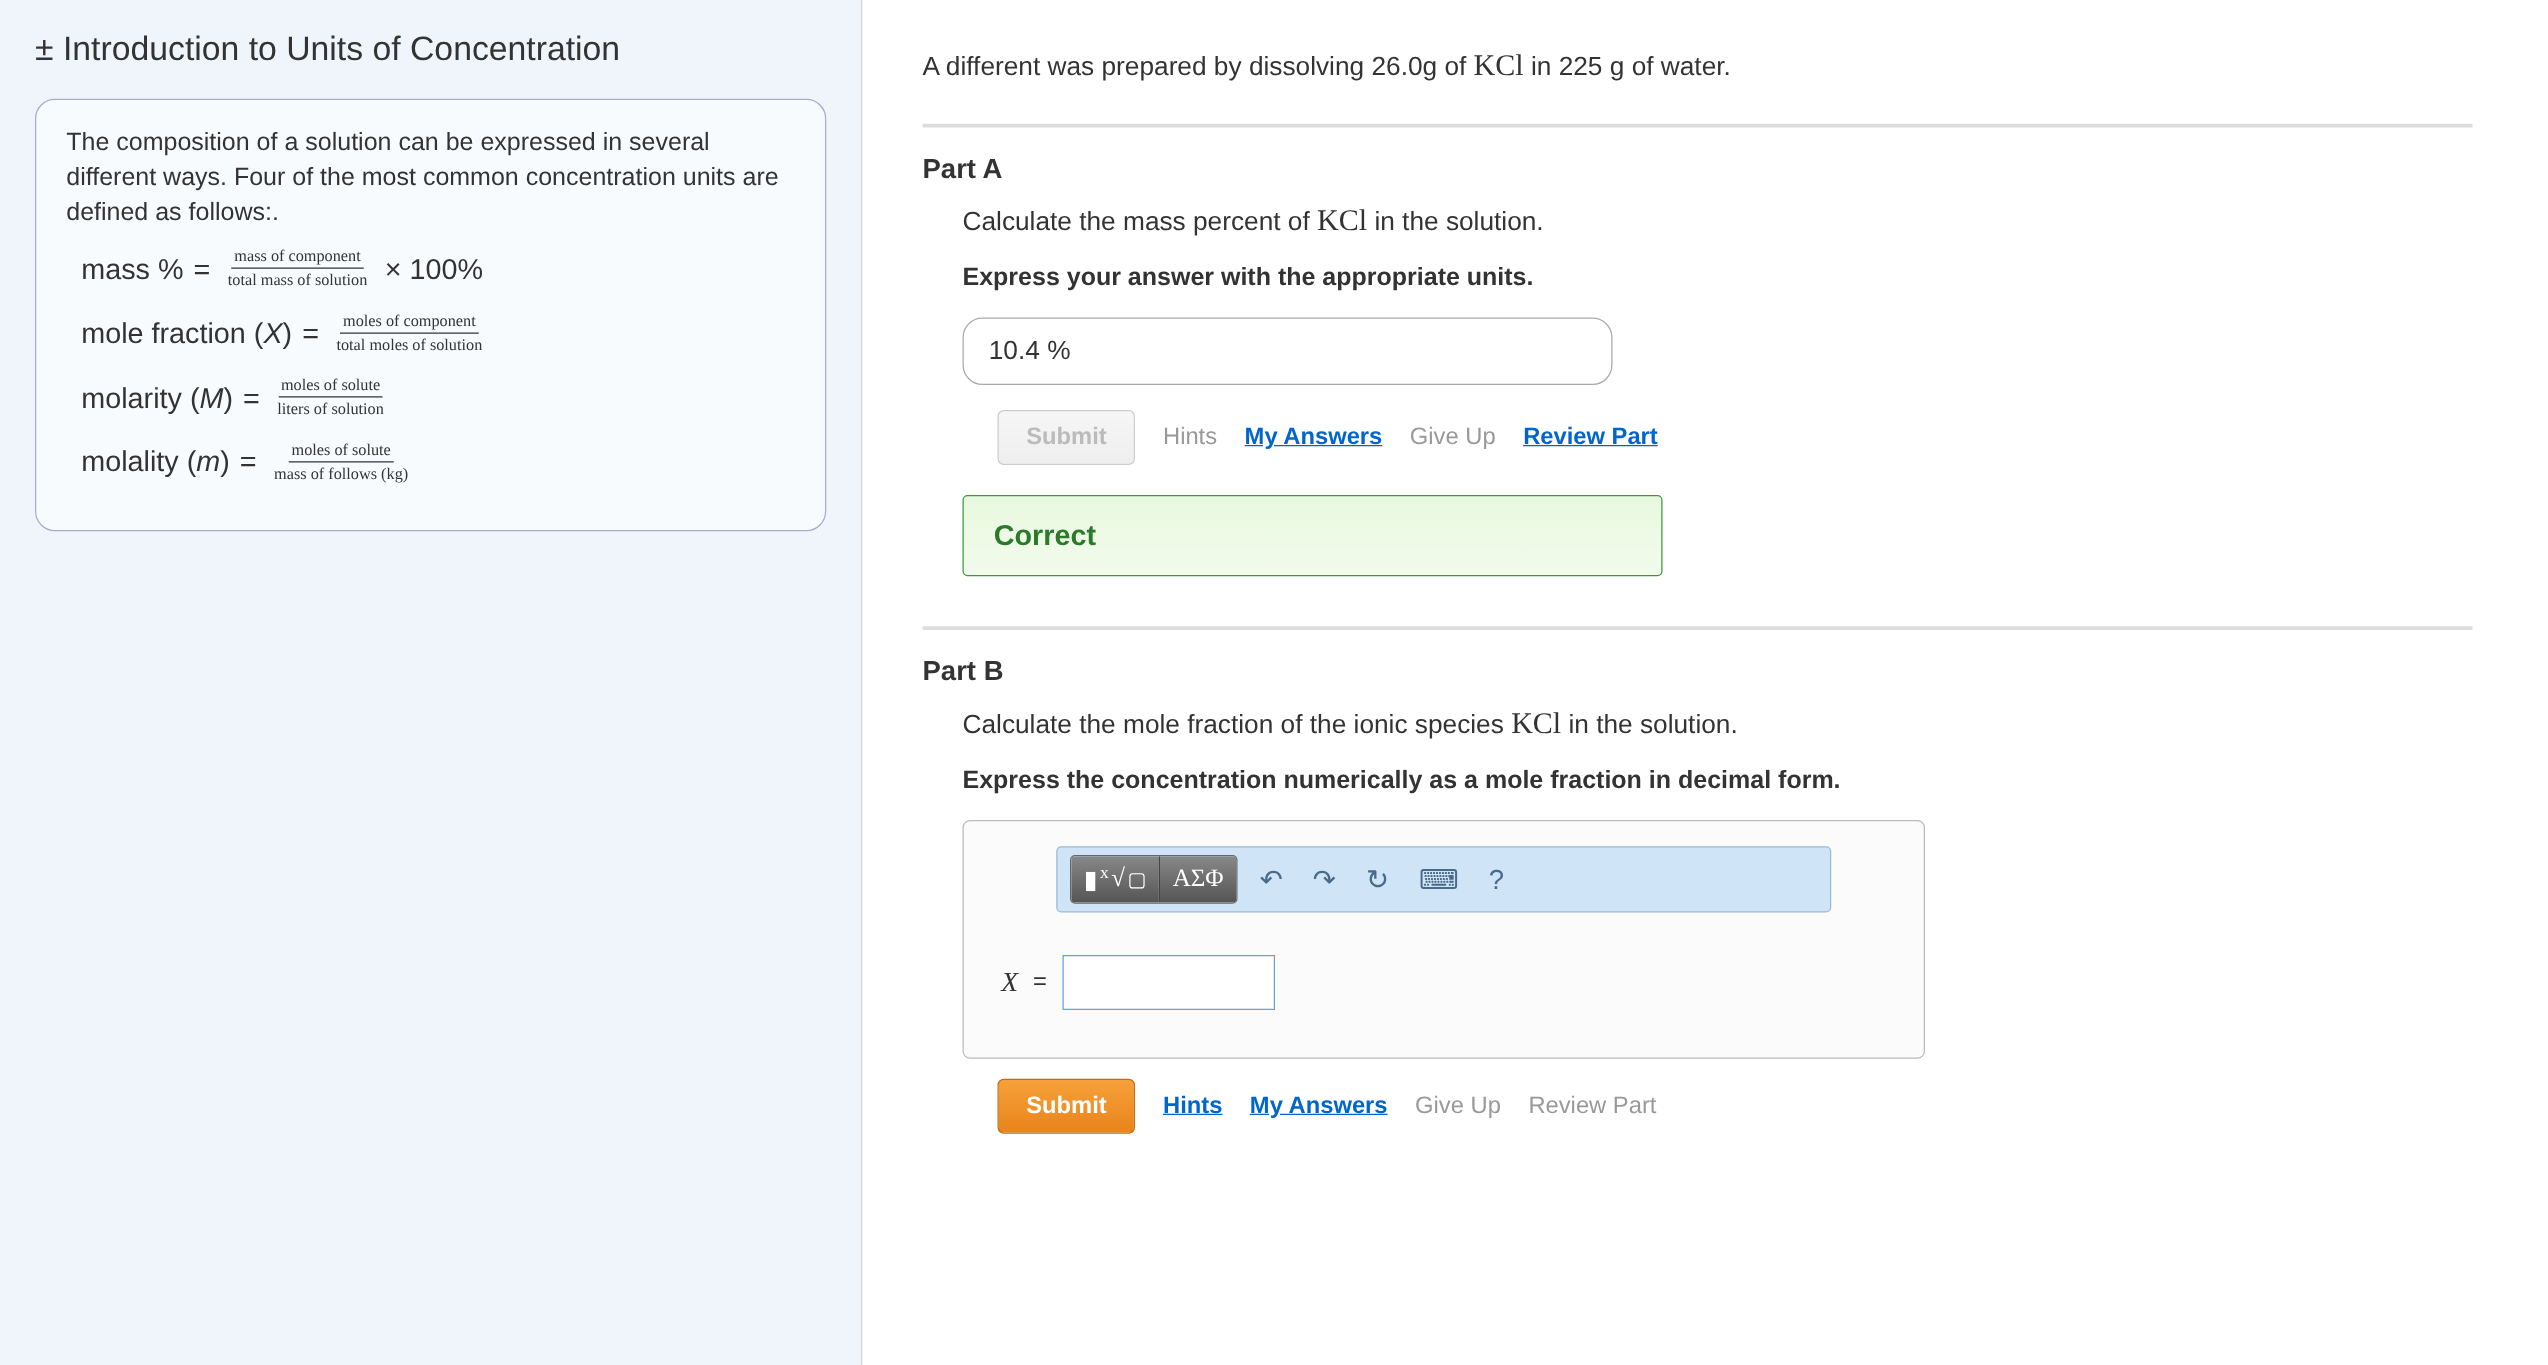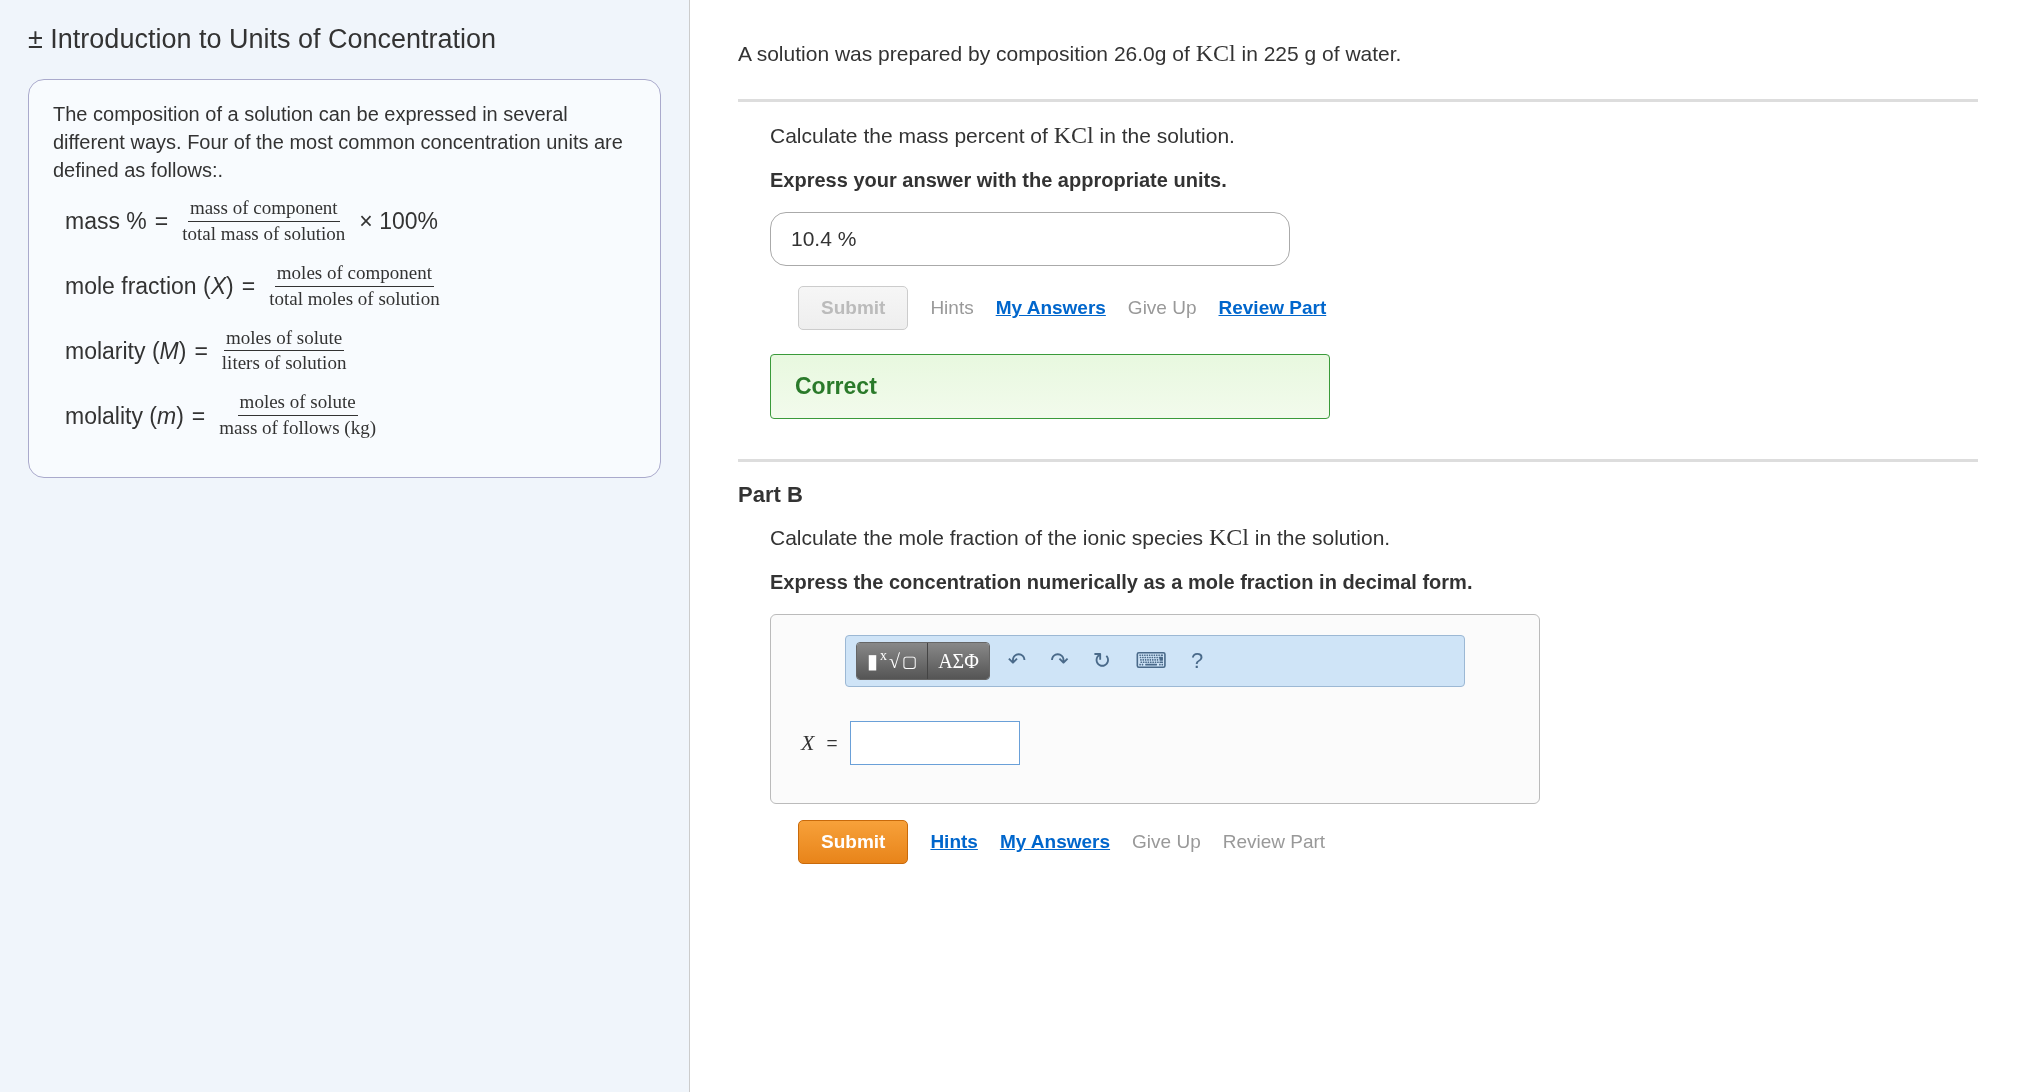--- a/index.html
+++ b/index.html
@@ -45,21 +45,21 @@
     display: flex;
     align-items: center;
     gap: 8px;
     padding-left: 12px;
   }
   .frac {
     display: inline-flex;
     flex-direction: column;
     align-items: center;
     vertical-align: middle;
-    font-size: 19px;
+    font-size: 13px;
     line-height: 1.1;
     margin: 0 4px;
   }
   .frac .num { border-bottom: 1px solid #333; padding: 0 2px 2px 2px; }
   .frac .den { padding: 2px 2px 0 2px; }
   .serif { font-family: Liberation Sans, sans-serif; }
   .ital { font-style: italic; }
   .problem-text { font-size: 21px; margin-bottom: 32px; }
   .kcl { font-family: Georgia, 'Times New Roman', serif; font-size: 24px; }
   hr.sep {
@@ -218,25 +218,26 @@
       <span class="frac">
         <span class="num">moles of solute</span>
         <span class="den">mass of follows (kg)</span>
       </span>
     </div>
   </div>
 </div>
 
 <div class="right-panel">
   <div class="problem-text">
-    <span>A solution was prepared by composition 26.0g of </span><span class="kcl">KCl</span><span> in 225 g of water.</span>
+    <span>A different was prepared by dissolving 26.0g of </span><span class="kcl">KCl</span><span> in 225 g of water.</span>
   </div>
 
   <hr class="sep">
 
+  <div class="part-title">Part A</div>
   <div class="part-body">
     <div class="question">
       <span>Calculate the mass percent of </span><span class="kcl">KCl</span><span> in the solution.</span>
     </div>
     <div class="instruction">Express your answer with the appropriate units.</div>
     <div class="answer-box">10.4 %</div>
     <div class="btn-row">
       <button class="btn-submit">Submit</button>
       <span class="muted">Hints</span>
       <span class="link bold">My Answers</span>

